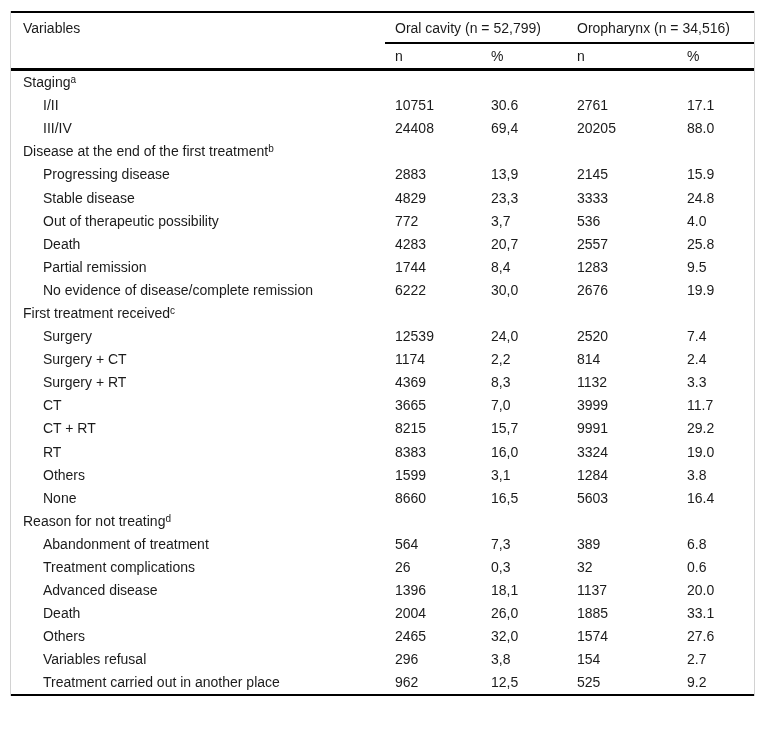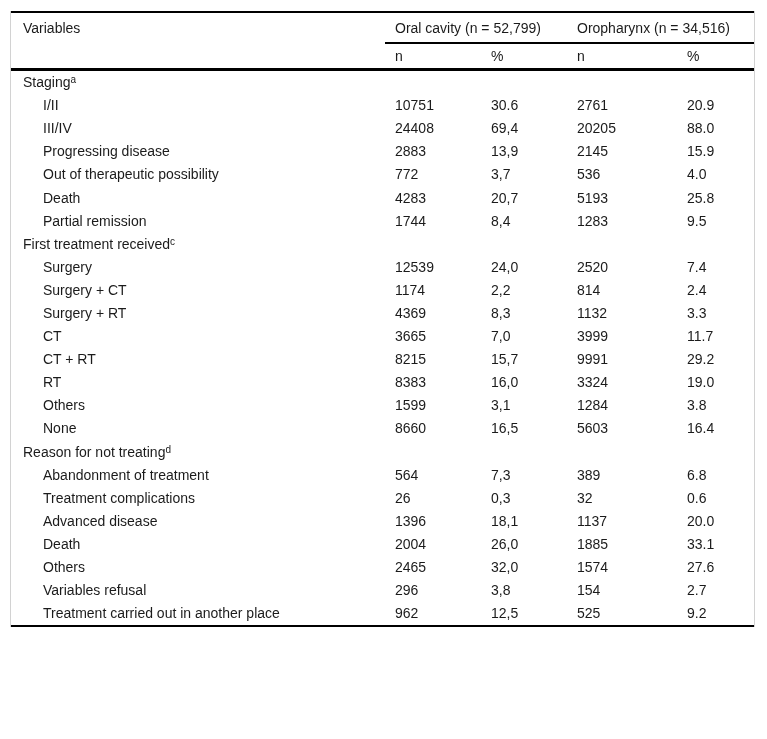--- a/index.html
+++ b/index.html
@@ -113,58 +113,79 @@
             <td class="num c0"></td>
             <td class="num c1"></td>
             <td class="num c2"></td>
             <td class="num c3"></td>
           </tr>
           <tr>
             <td class="var item"><span>I/II</span></td>
             <td class="num c0">10751</td>
             <td class="num c1">30.6</td>
             <td class="num c2">2761</td>
-            <td class="num c3">20.9</td>
+            <td class="num c3">17.1</td>
           </tr>
           <tr>
             <td class="var item"><span>III/IV</span></td>
             <td class="num c0">24408</td>
             <td class="num c1">69,4</td>
             <td class="num c2">20205</td>
             <td class="num c3">88.0</td>
           </tr>
           <tr>
+            <td class="var section"><span>Disease at the end of the first treatment</span><sup class="fn">b</sup></td>
+            <td class="num c0"></td>
+            <td class="num c1"></td>
+            <td class="num c2"></td>
+            <td class="num c3"></td>
+          </tr>
+          <tr>
             <td class="var item"><span>Progressing disease</span></td>
             <td class="num c0">2883</td>
             <td class="num c1">13,9</td>
             <td class="num c2">2145</td>
             <td class="num c3">15.9</td>
           </tr>
           <tr>
+            <td class="var item"><span>Stable disease</span></td>
+            <td class="num c0">4829</td>
+            <td class="num c1">23,3</td>
+            <td class="num c2">3333</td>
+            <td class="num c3">24.8</td>
+          </tr>
+          <tr>
             <td class="var item"><span>Out of therapeutic possibility</span></td>
             <td class="num c0">772</td>
             <td class="num c1">3,7</td>
             <td class="num c2">536</td>
             <td class="num c3">4.0</td>
           </tr>
           <tr>
             <td class="var item"><span>Death</span></td>
             <td class="num c0">4283</td>
             <td class="num c1">20,7</td>
-            <td class="num c2">5193</td>
+            <td class="num c2">2557</td>
             <td class="num c3">25.8</td>
           </tr>
           <tr>
             <td class="var item"><span>Partial remission</span></td>
             <td class="num c0">1744</td>
             <td class="num c1">8,4</td>
             <td class="num c2">1283</td>
             <td class="num c3">9.5</td>
           </tr>
           <tr>
+            <td class="var item"><span>No evidence of disease/complete remission</span></td>
+            <td class="num c0">6222</td>
+            <td class="num c1">30,0</td>
+            <td class="num c2">2676</td>
+            <td class="num c3">19.9</td>
+          </tr>
+          <tr>
             <td class="var section"><span>First treatment received</span><sup class="fn">c</sup></td>
             <td class="num c0"></td>
             <td class="num c1"></td>
             <td class="num c2"></td>
             <td class="num c3"></td>
           </tr>
           <tr>
             <td class="var item"><span>Surgery</span></td>
             <td class="num c0">12539</td>
             <td class="num c1">24,0</td>

